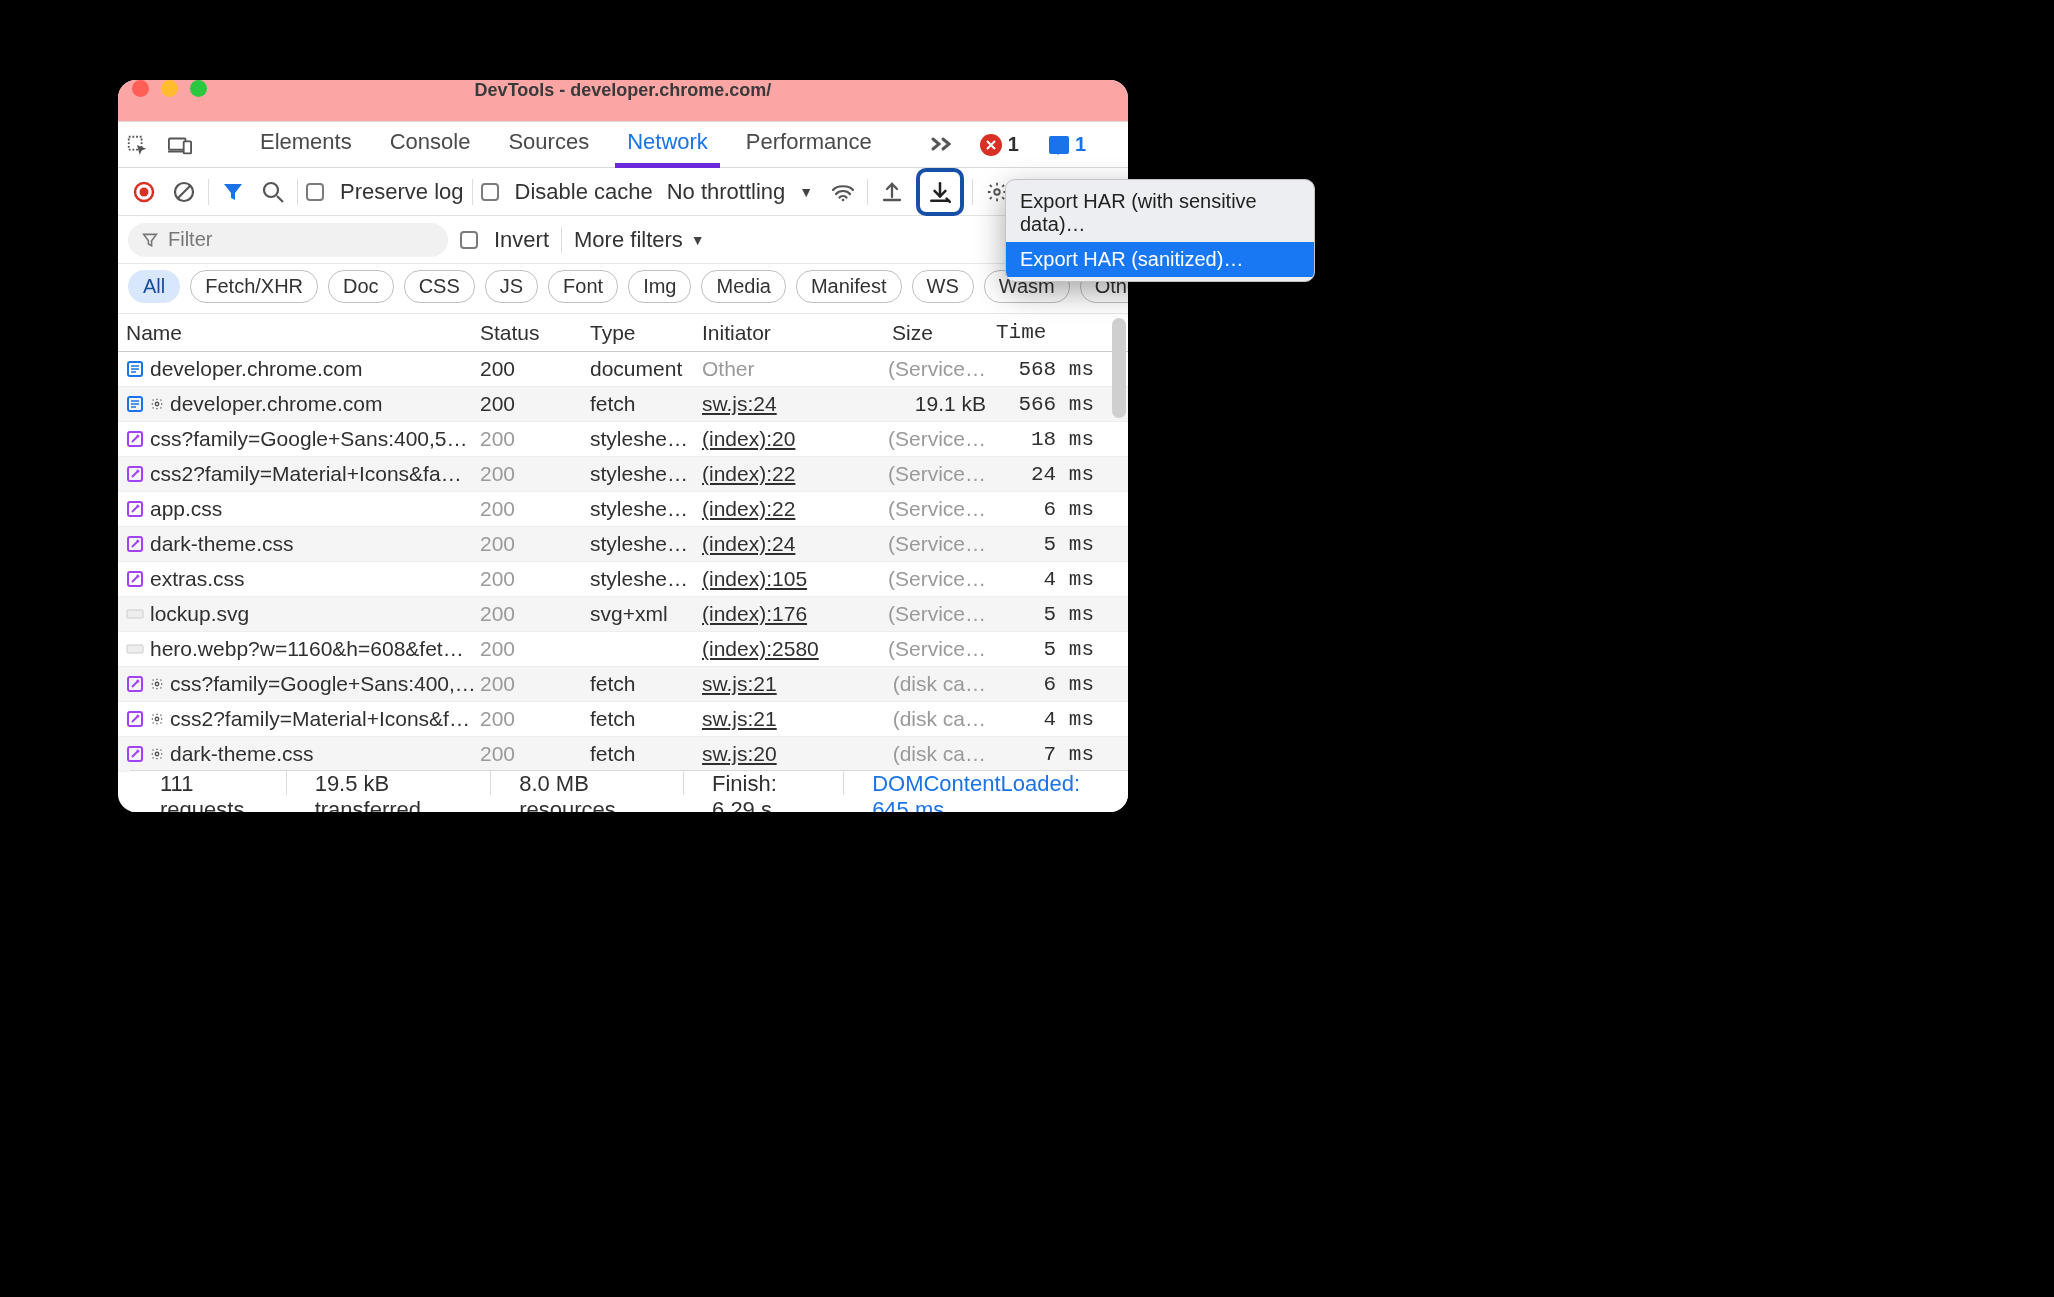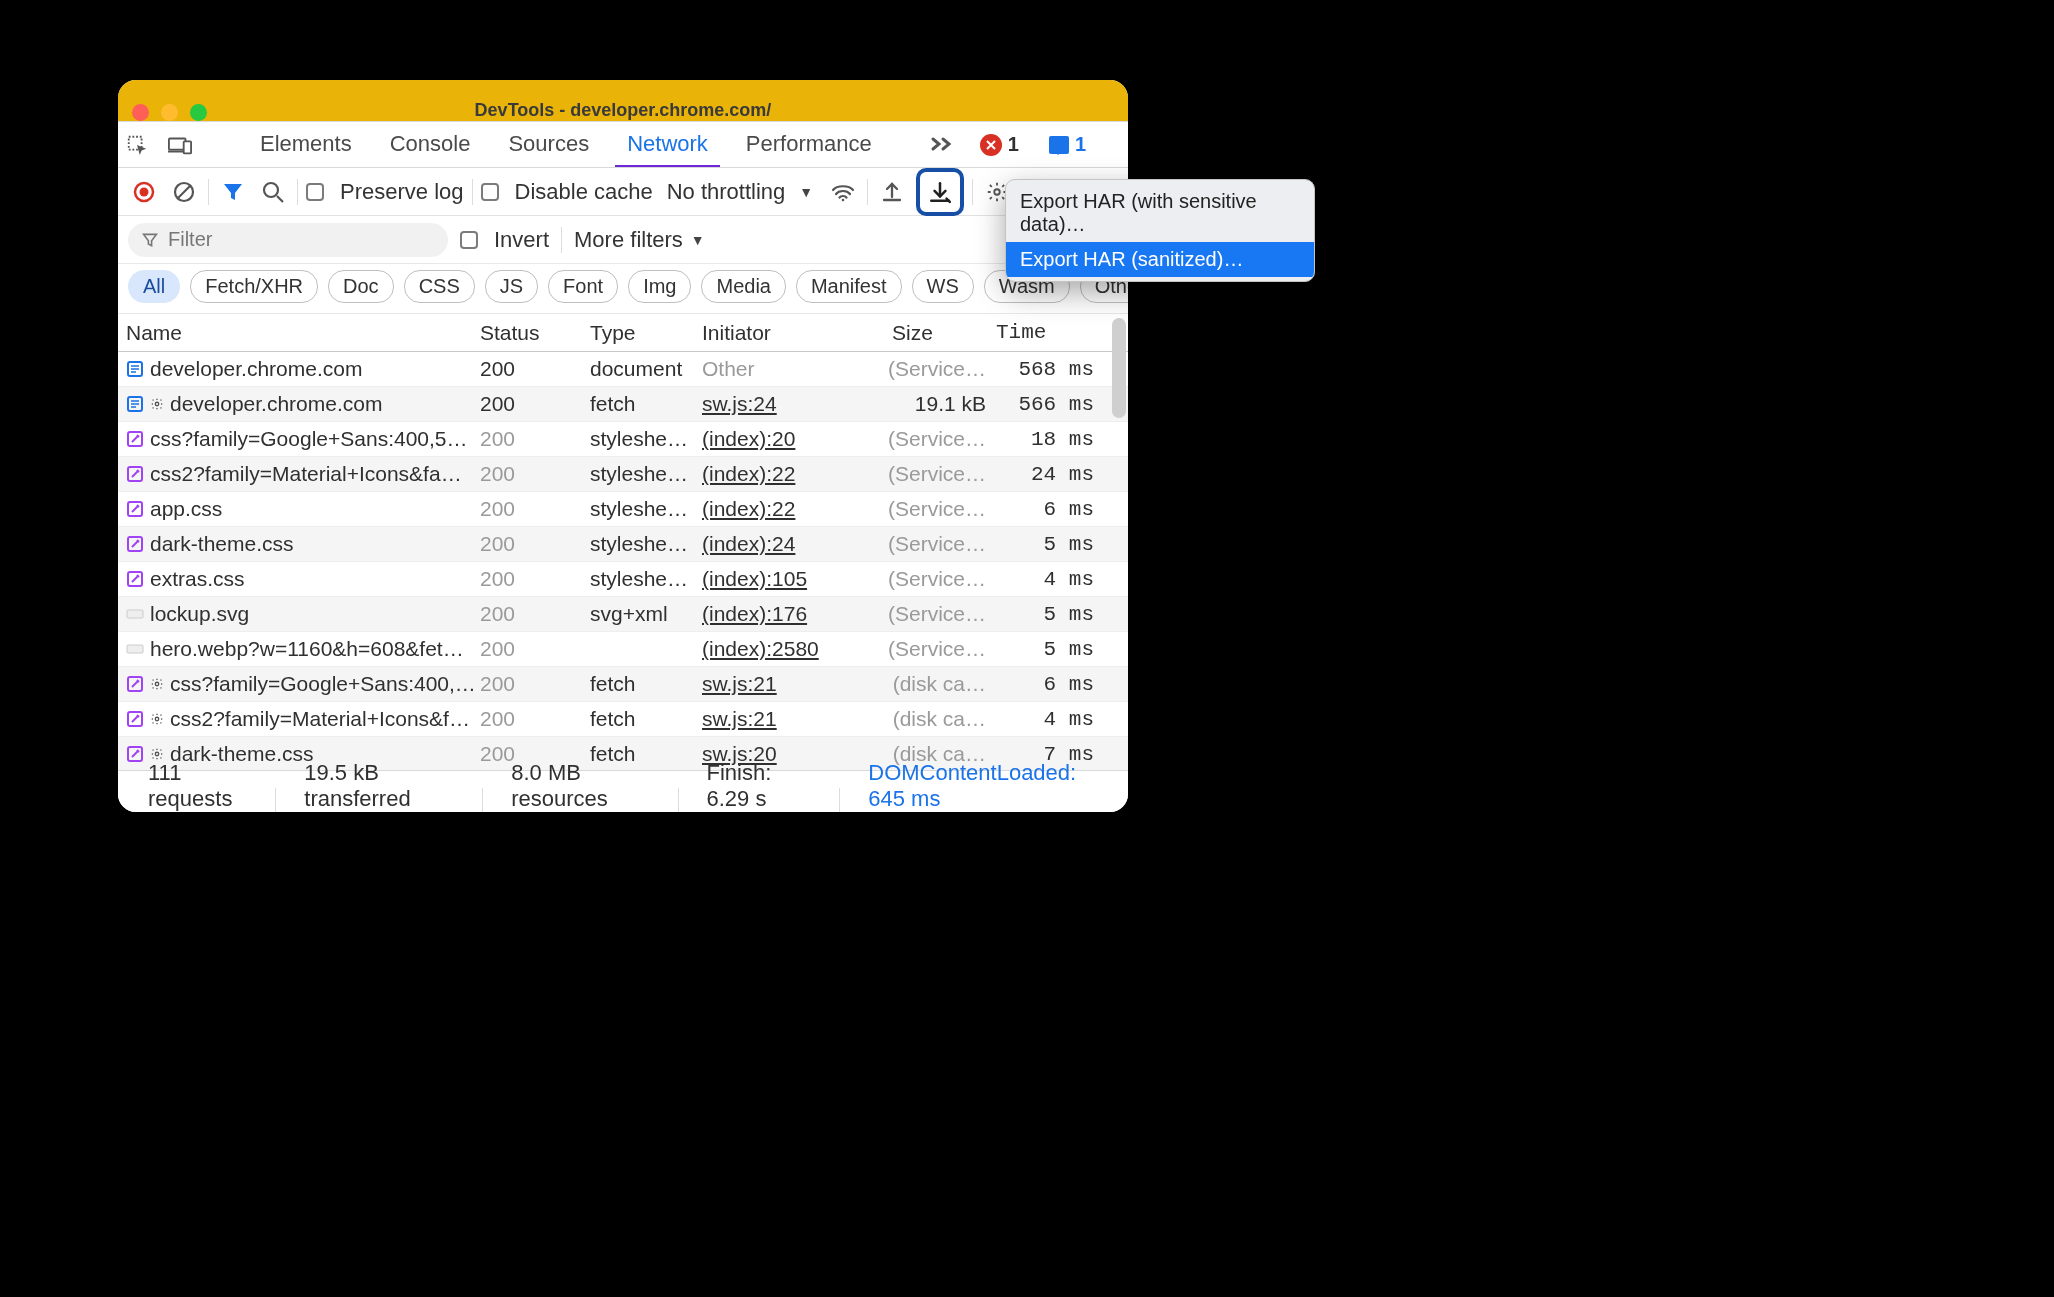--- a/index.html
+++ b/index.html
@@ -20,22 +20,22 @@
     width: 1010px; height: 732px;
     background: #fff;
     border-radius: 18px;
     box-shadow: 0 28px 70px rgba(0,0,0,0.55);
     overflow: hidden;
   }
 
   
   .titlebar {
     height: 42px;
-    background: #eab308;
-    display: flex; align-items: flex-end;
+    background: #fca5a5;
+    display: flex; align-items: flex-start;
     padding: 0 14px;
     border-bottom: 1px solid #d9d9d9;
     position: relative;
   }
   .traffic { display: flex; gap: 12px; }
   .dot { width: 17px; height: 17px; border-radius: 50%; }
   .dot.red    { background:#ff5f57; }
   .dot.yellow { background:#febc2e; }
   .dot.green  { background:#28c840; }
   .title {
@@ -55,21 +55,21 @@
     background:#fff;
   }
   .ts-btn {
     width: 34px; height: 34px;
     display:flex; align-items:center; justify-content:center;
     color:#555;
   }
   .ts-divider { width:1px; height:26px; background:#d0d0d0; margin:0 4px;}
   .tabs { display:flex; gap: 14px; margin-left:8px; }
   .tab { padding: 8px 12px; font-size: 22px; color:#4a4a4a; }
-  .tab.active { color:#1a73e8; border-bottom: 2px solid #6d28d9; font-weight:500;}
+  .tab.active { color:#1a73e8; border-bottom: 5px solid #6d28d9; font-weight:500;}
   .tabstrip .spacer { flex:1; }
   .chevmore { color:#555; font-size:22px; padding:0 6px;}
   .badge {
     display:inline-flex; align-items:center; gap:6px;
     font-size:20px; font-weight:600;
   }
   .badge .circle {
     width:22px; height:22px; border-radius:50%;
     background:#d93025; display:flex; align-items:center; justify-content:center;
   }
@@ -153,22 +153,22 @@
   .gear-ico { width:14px; height:14px; flex:0 0 14px; color:#555;}
   .trunc { overflow:hidden; text-overflow:ellipsis; white-space:nowrap; }
   .scrollbar {
     position:absolute; right:2px; top:4px;
     width:14px; height:100px;
     background:#cfcfcf; border-radius:7px;
   }
 
   
   .summary {
-    position:absolute; left:0; right:0; bottom:0;
-    height:42px; display:flex; align-items:flex-end; gap:12px;
+    position:absolute; left:12px; right:0; bottom:0;
+    height:42px; display:flex; align-items:flex-start; gap:12px;
     padding:0 14px; font-size:22px;
     border-top:1px solid #d9d9d9; background:#fff;
   }
   .summary .seg { padding:0 16px; }
   .summary .sep { width:1px; height:24px; background:#dcdcdc;}
   .summary .dcl { color:#1a73e8; }
 
   
   .dropdown {
     position:absolute;

